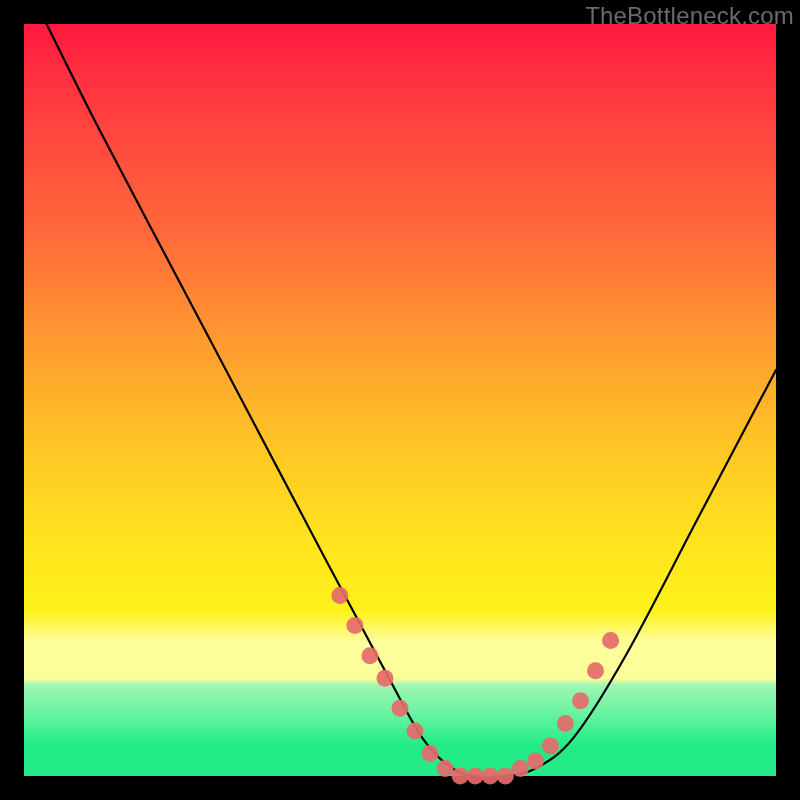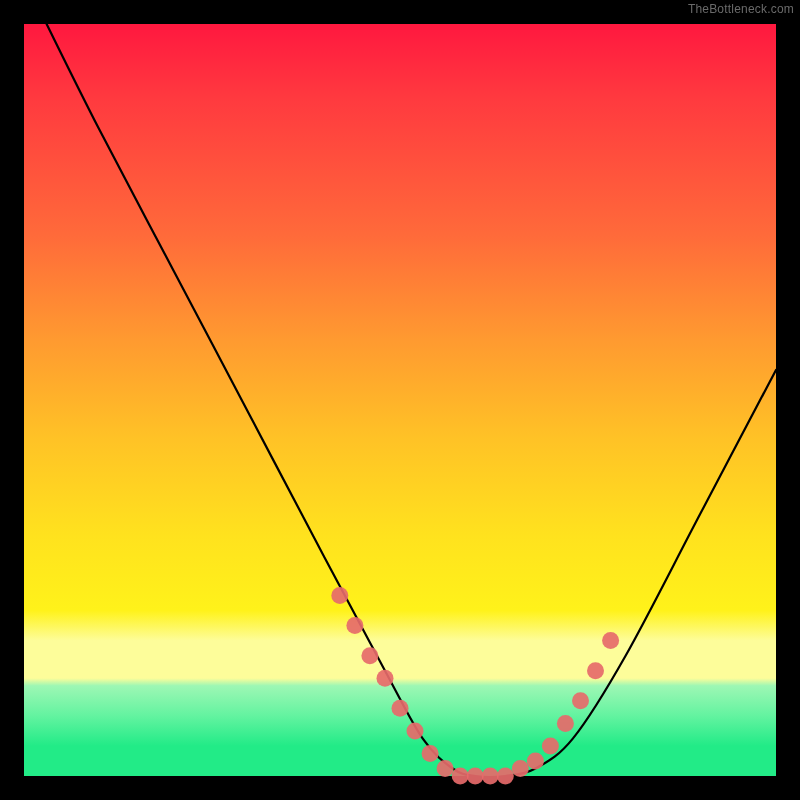--- a/index.html
+++ b/index.html
@@ -44,21 +44,21 @@
       
       #22eb87 96%,
       #22eb87 100%
     );
   }
   .watermark {
     position: absolute;
     top: 2px;
     right: 6px;
     color: #6a6a6a;
-    font-size: 12px;
+    font-size: 24px;
     font-weight: 500;
     letter-spacing: 0.2px;
     user-select: none;
   }
   svg.curve {
     position: absolute;
     left: 0;
     top: 0;
     width: 752px;
     height: 752px;

